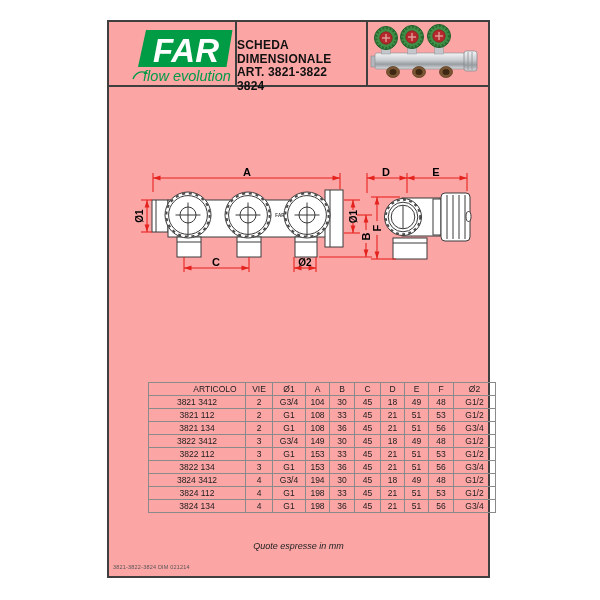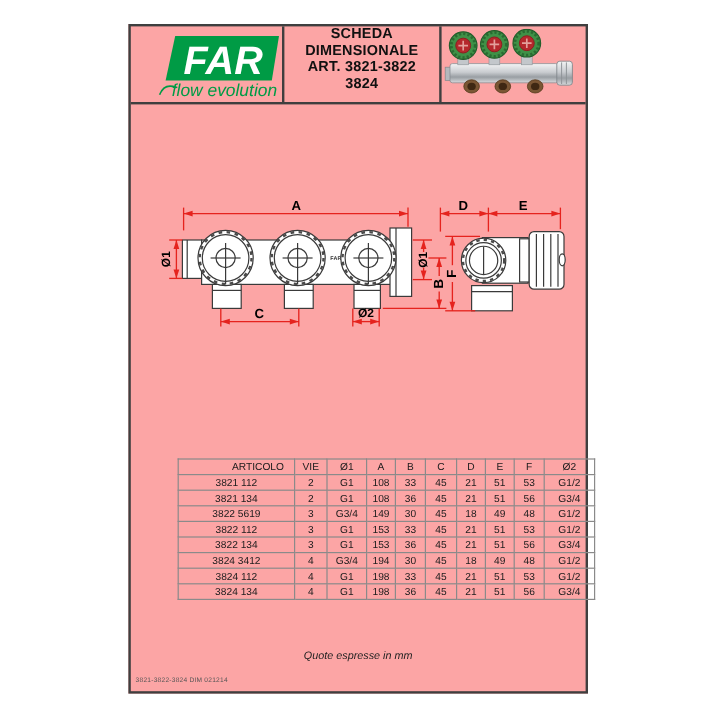--- a/index.html
+++ b/index.html
@@ -4,22 +4,22 @@
 <style>
   html,body{margin:0;padding:0;}
   body{width:600px;height:600px;position:relative;background:#ffffff;
        font-family:"Liberation Sans","DejaVu Sans",sans-serif;color:#111;}
   .sheet{position:absolute;left:107px;top:20px;width:383px;height:558px;
          border:2px solid #3f3f3f;box-sizing:border-box;background:#fca5a5;}
   .hdr{position:absolute;left:0;top:0;width:100%;height:65px;display:flex;
        border-bottom:2px solid #3f3f3f;box-sizing:border-box;}
   .hdr-cell{position:relative;height:100%;box-sizing:border-box;}
   .cell-logo{width:128px;border-right:2px solid #3f3f3f;}
-  .cell-title{width:131px;border-right:2px solid #3f3f3f;text-align:center;
-              padding-top:0;}
+  .cell-title{width:131px;border-right:2px solid #3f3f3f;
+              padding-top:17px;}
   .cell-photo{flex:1;}
   .title-line{font-weight:bold;font-size:12px;line-height:13.5px;letter-spacing:.2px;}
   .logo-svg{position:absolute;left:0px;top:2px;}
   .photo-svg{position:absolute;left:2px;top:2px;}
   .draw-svg{position:absolute;left:21px;top:138px;}
   
   .ln{stroke:#3a3a3a;stroke-width:1;fill:none;}
   .lnf{stroke:#3a3a3a;stroke-width:1;fill:#ffffff;}
   .scallop{stroke:#4a4a4a;stroke-width:2;fill:none;stroke-dasharray:3 3.8;}
   .scallop2{stroke:#4a4a4a;stroke-width:2;fill:none;stroke-dasharray:2.8 3.4;}
@@ -278,92 +278,104 @@
           <th>B</th>
           <th>C</th>
           <th>D</th>
           <th>E</th>
           <th>F</th>
           <th>Ø2</th>
         </tr>
       </thead>
     <tbody>
         <tr>
-          <td>3821 112</td>
+          <td>3821 3412</td>
           <td>2</td>
-          <td>G1</td>
-          <td>108</td>
-          <td>33</td>
-          <td>45</td>
-          <td>21</td>
-          <td>51</td>
-          <td>53</td>
-          <td>G1/2</td>
-        </tr>
-        <tr>
-          <td>3821 134</td>
-          <td>2</td>
-          <td>G1</td>
-          <td>108</td>
-          <td>36</td>
-          <td>45</td>
-          <td>21</td>
-          <td>51</td>
-          <td>56</td>
-          <td>G3/4</td>
-        </tr>
-        <tr>
-          <td>3822 5619</td>
-          <td>3</td>
-          <td>G3/4</td>
-          <td>149</td>
+          <td>G3/4</td>
+          <td>104</td>
           <td>30</td>
           <td>45</td>
           <td>18</td>
           <td>49</td>
           <td>48</td>
           <td>G1/2</td>
         </tr>
         <tr>
-          <td>3822 112</td>
+          <td>3821 112</td>
+          <td>2</td>
+          <td>G1</td>
+          <td>108</td>
+          <td>33</td>
+          <td>45</td>
+          <td>21</td>
+          <td>51</td>
+          <td>53</td>
+          <td>G1/2</td>
+        </tr>
+        <tr>
+          <td>3821 134</td>
+          <td>2</td>
+          <td>G1</td>
+          <td>108</td>
+          <td>36</td>
+          <td>45</td>
+          <td>21</td>
+          <td>51</td>
+          <td>56</td>
+          <td>G3/4</td>
+        </tr>
+        <tr>
+          <td>3822 3412</td>
           <td>3</td>
-          <td>G1</td>
-          <td>153</td>
-          <td>33</td>
-          <td>45</td>
-          <td>21</td>
-          <td>51</td>
-          <td>53</td>
-          <td>G1/2</td>
-        </tr>
-        <tr>
-          <td>3822 134</td>
-          <td>3</td>
-          <td>G1</td>
-          <td>153</td>
-          <td>36</td>
-          <td>45</td>
-          <td>21</td>
-          <td>51</td>
-          <td>56</td>
-          <td>G3/4</td>
-        </tr>
-        <tr>
-          <td>3824 3412</td>
-          <td>4</td>
-          <td>G3/4</td>
-          <td>194</td>
+          <td>G3/4</td>
+          <td>149</td>
           <td>30</td>
           <td>45</td>
           <td>18</td>
           <td>49</td>
           <td>48</td>
           <td>G1/2</td>
         </tr>
         <tr>
+          <td>3822 112</td>
+          <td>3</td>
+          <td>G1</td>
+          <td>153</td>
+          <td>33</td>
+          <td>45</td>
+          <td>21</td>
+          <td>51</td>
+          <td>53</td>
+          <td>G1/2</td>
+        </tr>
+        <tr>
+          <td>3822 134</td>
+          <td>3</td>
+          <td>G1</td>
+          <td>153</td>
+          <td>36</td>
+          <td>45</td>
+          <td>21</td>
+          <td>51</td>
+          <td>56</td>
+          <td>G3/4</td>
+        </tr>
+        <tr>
+          <td>3824 3412</td>
+          <td>4</td>
+          <td>G3/4</td>
+          <td>194</td>
+          <td>30</td>
+          <td>45</td>
+          <td>18</td>
+          <td>49</td>
+          <td>48</td>
+          <td>G1/2</td>
+        </tr>
+        <tr>
           <td>3824 112</td>
           <td>4</td>
           <td>G1</td>
           <td>198</td>
           <td>33</td>
           <td>45</td>
           <td>21</td>
           <td>51</td>
           <td>53</td>
           <td>G1/2</td>

